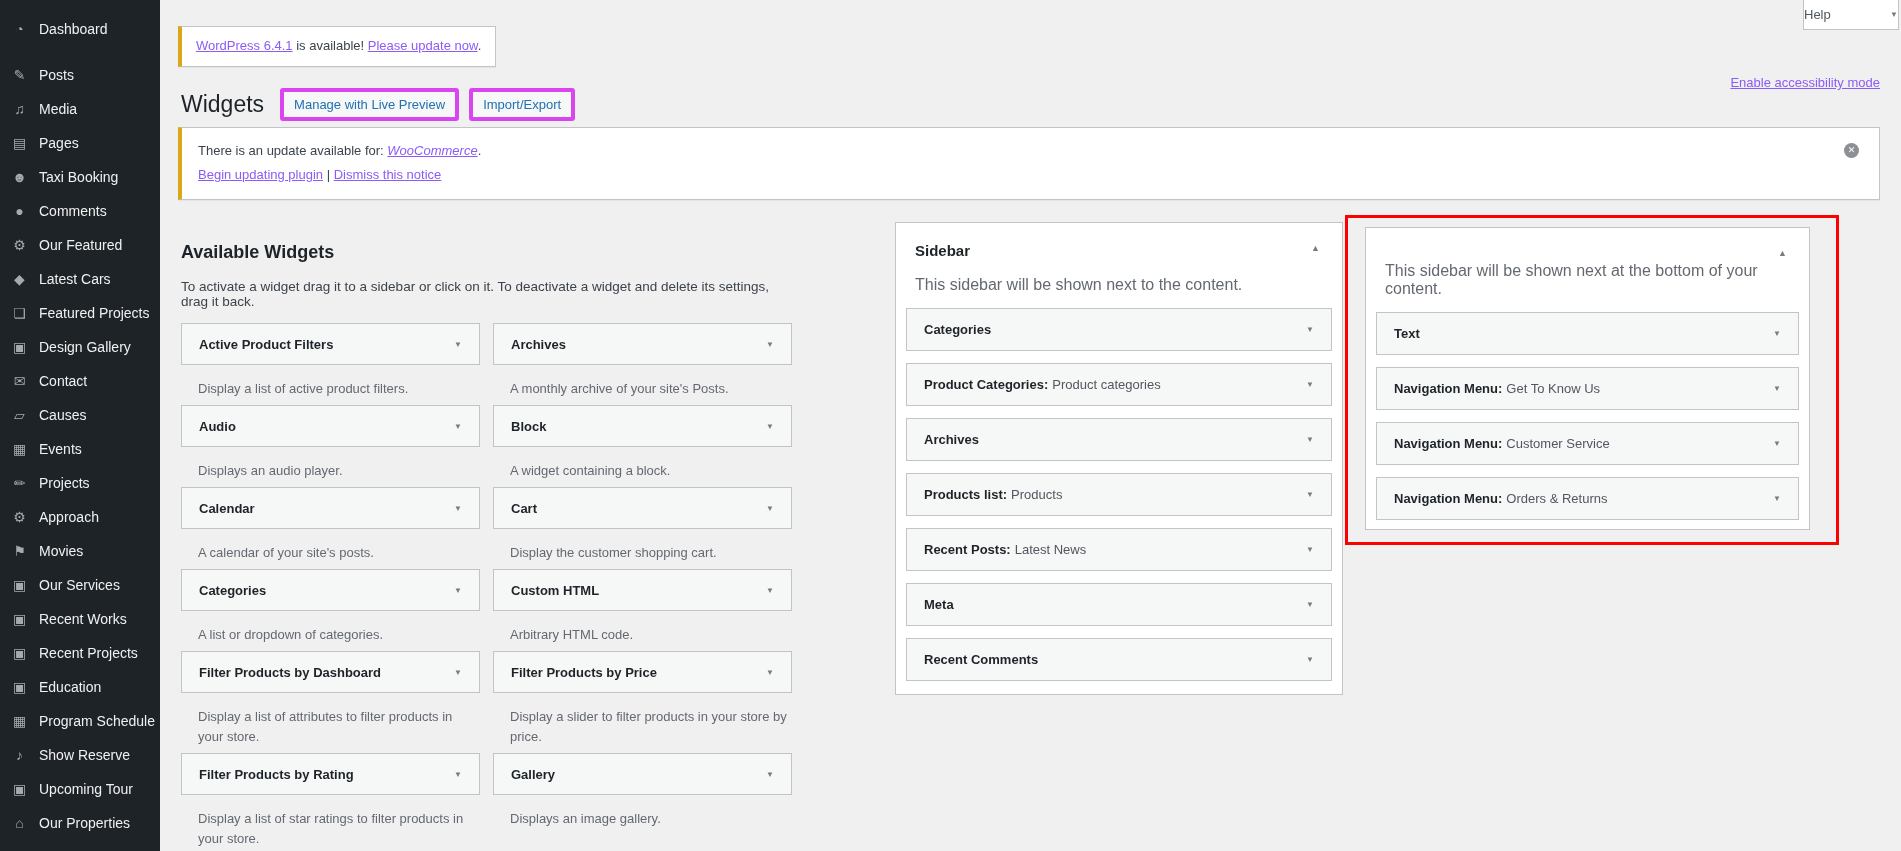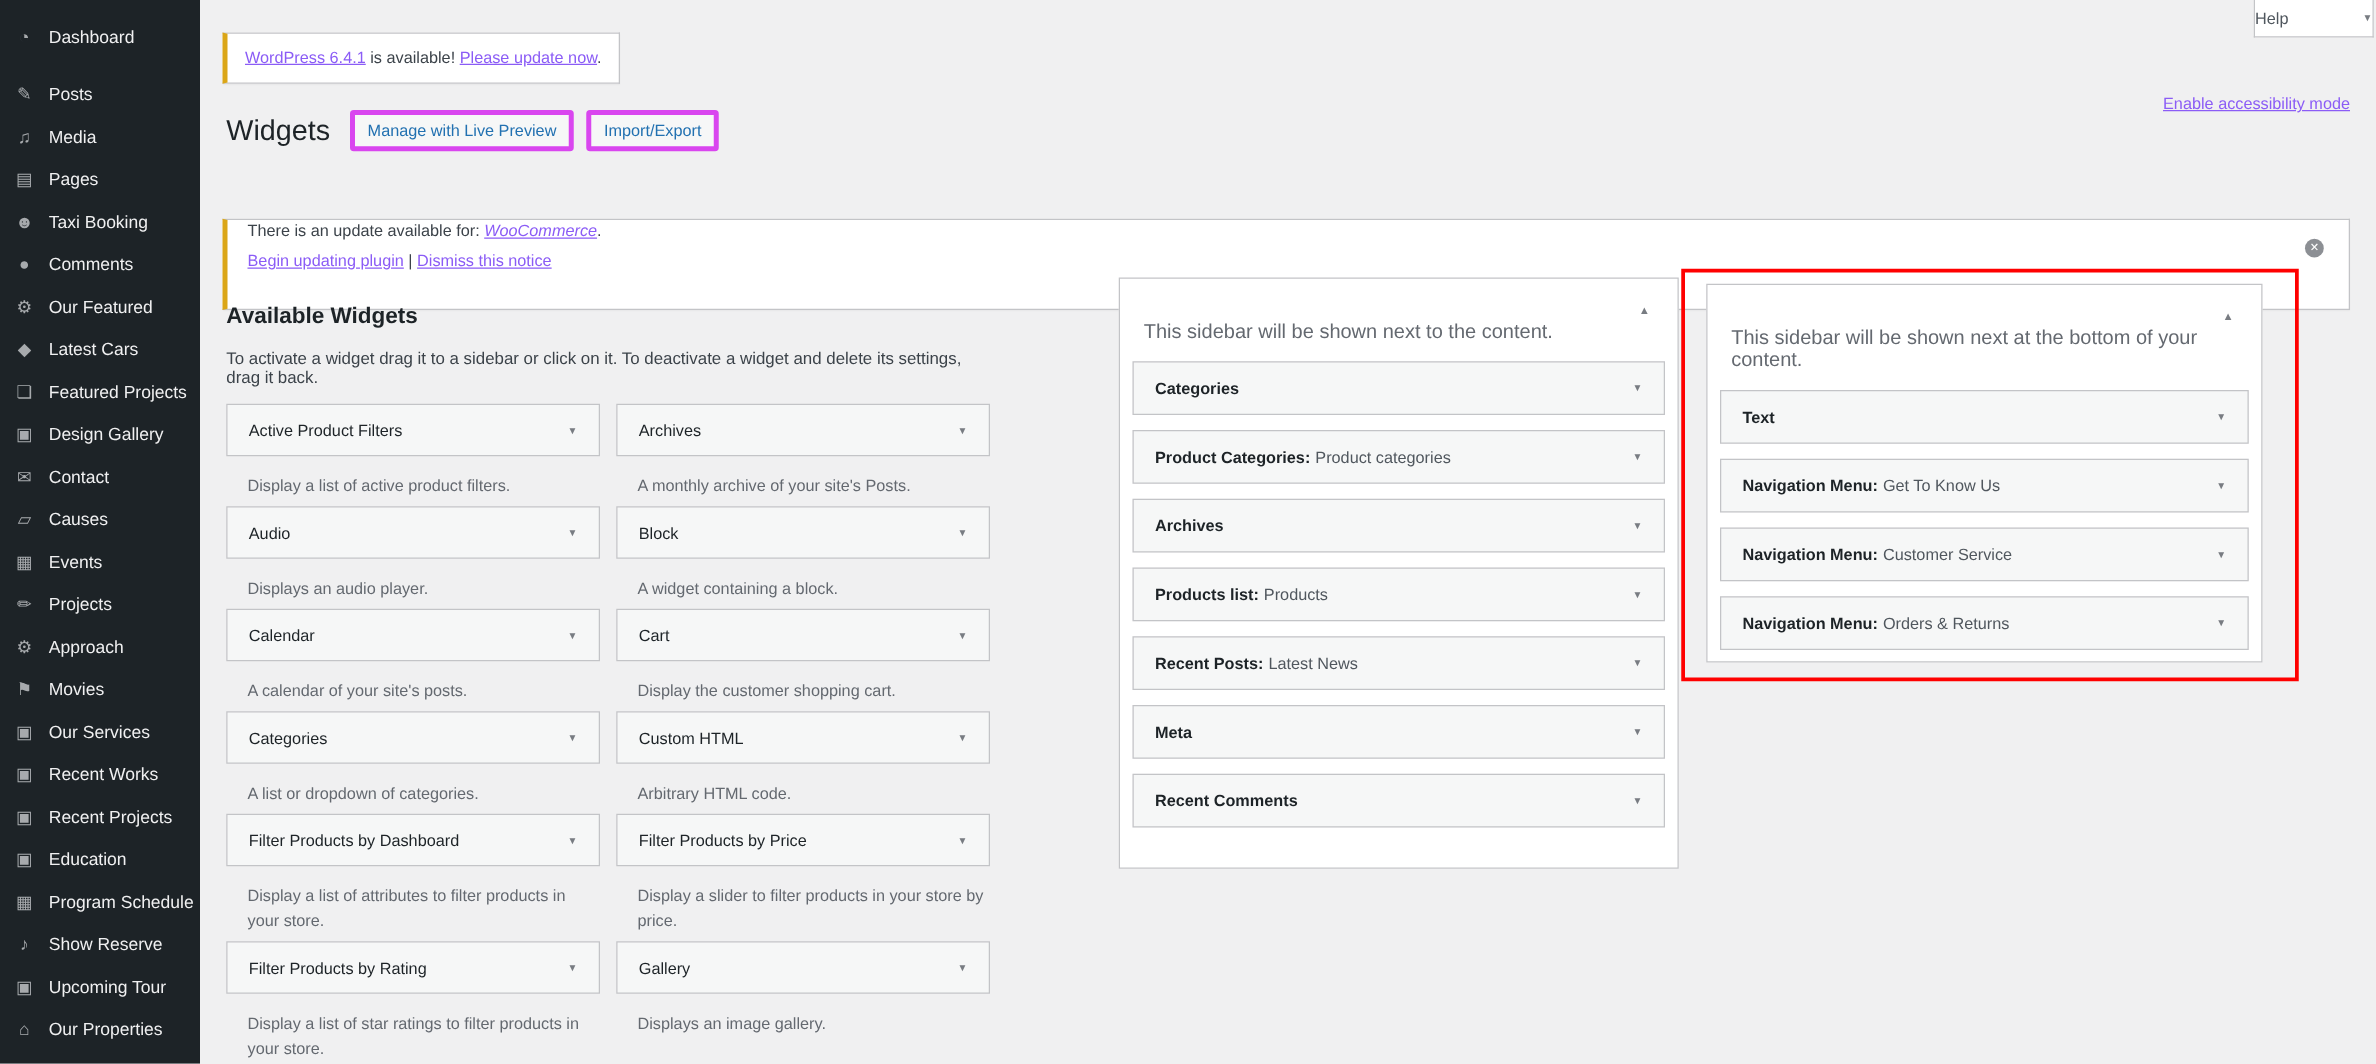--- a/index.html
+++ b/index.html
@@ -52,22 +52,21 @@
     display:inline-block; background:#f6f7f7; border:4px solid #d946ef; border-radius:3px;
     color:#2271b1; font-size:13px; padding:5px 10px; cursor:pointer; text-decoration:none;text-align:center;
   }
   #accessibility-link { position:absolute; top:75px; right:21px; font-size:13px; }
 
   
   #woo-notice {
     position:absolute; left:178px; top:127px; width:1702px; height:73px;
     background:#fff; border:1px solid #c3c4c7; border-left:4px solid #dba617;
     box-shadow:0 1px 1px rgba(0,0,0,.04);
-    padding:1px 16px;
-    margin-top:48px;
+    padding:15px 16px;
   }
   #woo-notice .row2 { margin-top:9px; }
   #woo-dismiss {
     position:absolute; top:15px; right:20px; width:15px; height:15px;
     background:#8c8f94; color:#fff; border-radius:50%;
     font-size:9px; line-height:15px; text-align:center; cursor:pointer;
   }
   .em-link { font-style:italic; }
 
   
@@ -75,21 +74,21 @@
   #aw-title { font-size:18px; font-weight:700; color:#1d2327; }
   #aw-desc { margin-top:16px; font-size:13.5px; color:#3c434a; }
   #aw-grid {
     margin-top:14px; display:grid;
     grid-template-columns:299px 299px; column-gap:13px;
   }
   .widget-card {
     height:42px; background:#f6f7f7; border:1px solid #c3c4c7;
     display:flex; align-items:center; padding:0 17px; cursor:grab;
   }
-  .wc-title { font-weight:400; color:#1d2327; font-size:13px; }
+  .wc-title { font-weight:700; color:#1d2327; font-size:13px; }
   .chev { margin-left:auto; font-size:8px; color:#787c82; cursor:pointer; }
   .wc-desc { margin:14px 2px 6px 17px; line-height:20px; color:#646970; }
 
   
   .holder-panel {
     position:absolute; background:#fff; border:1px solid #c3c4c7;
   }
   #sidebar-panel { left:895px; top:222px; width:448px; height:473px; }
   #footer-red-box {
     position:absolute; left:1345px; top:215px; width:494px; height:330px;
@@ -323,20 +322,21 @@
       <span class="wc-title">Gallery</span>
       <span class="chev">▼</span>
     </div>
     <div class="wc-desc">Displays an image gallery.</div>
   </div>
     </div>
 </section>
 
 <section id="sidebar-panel" class="holder-panel">
   <div class="panel-head">
+    <h3 class="panel-title">Sidebar</h3>
     <span class="panel-toggle">▲</span>
     <p class="panel-desc">This sidebar will be shown next to the content.</p>
   </div>
   <div class="panel-rows" id="sidebar-rows">
       <div class="sb-row">
     <span class="sb-title">Categories</span>
     <span class="sb-sub"></span>
     <span class="chev">▼</span>
   </div>
       <div class="sb-row">

